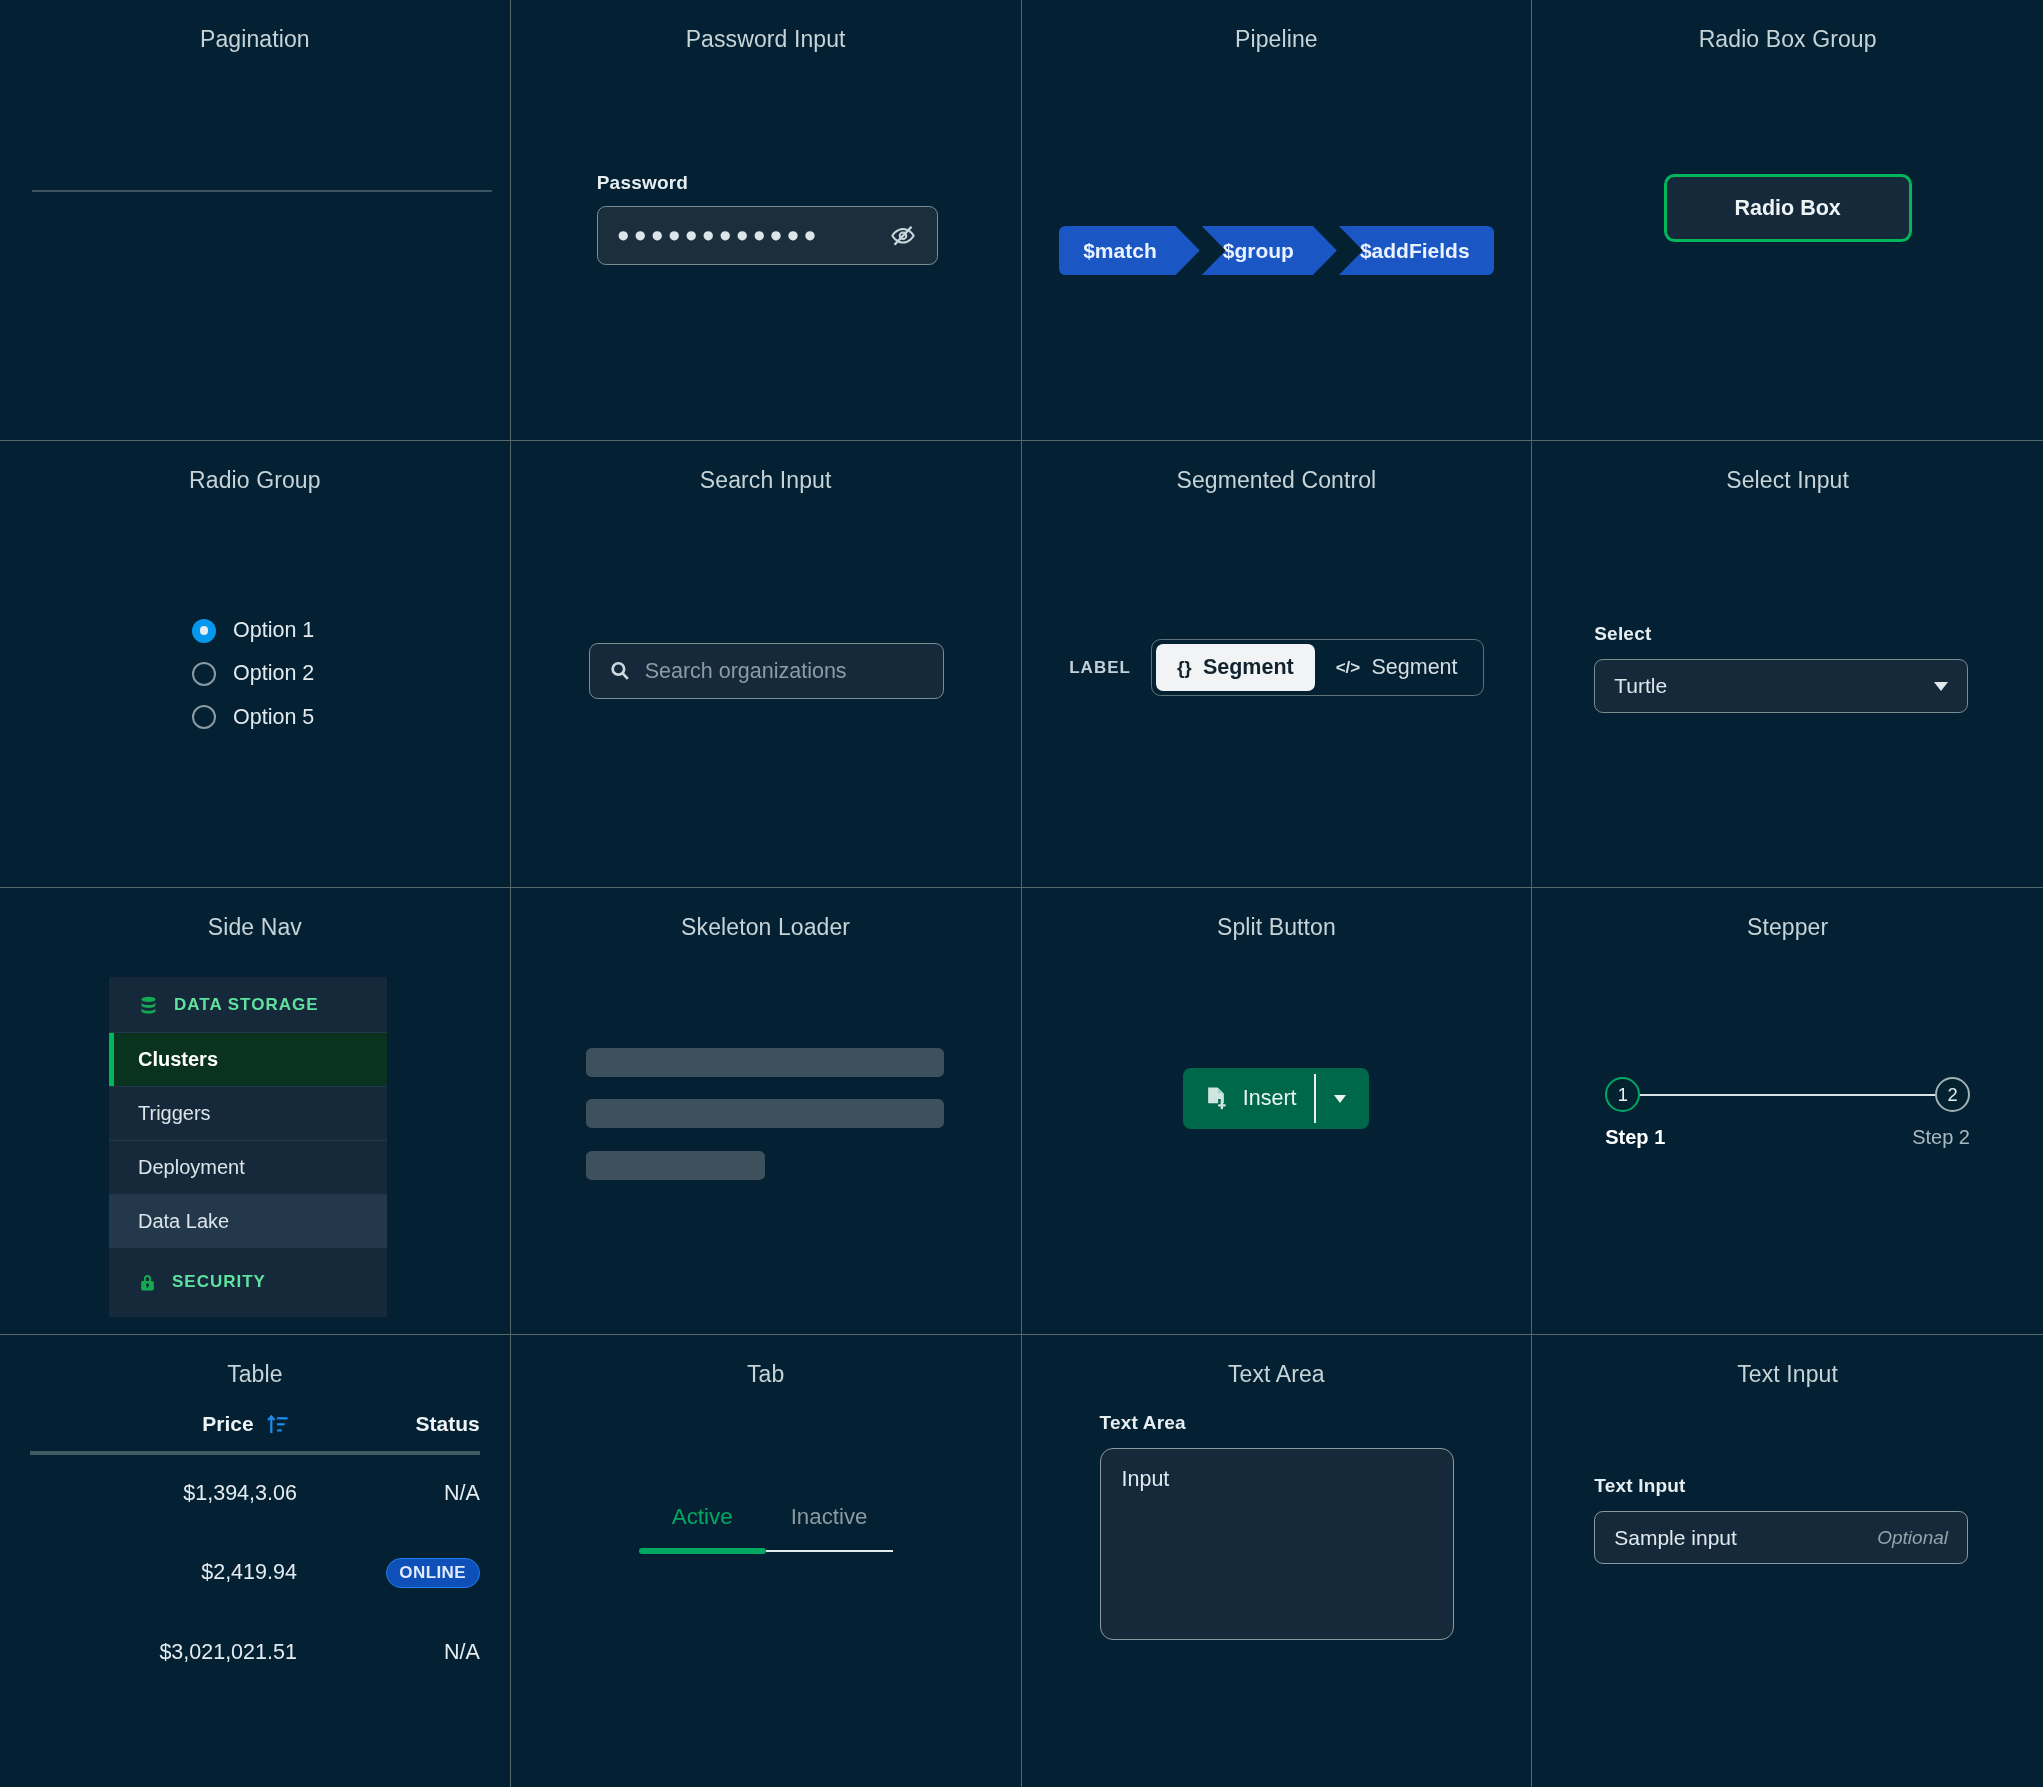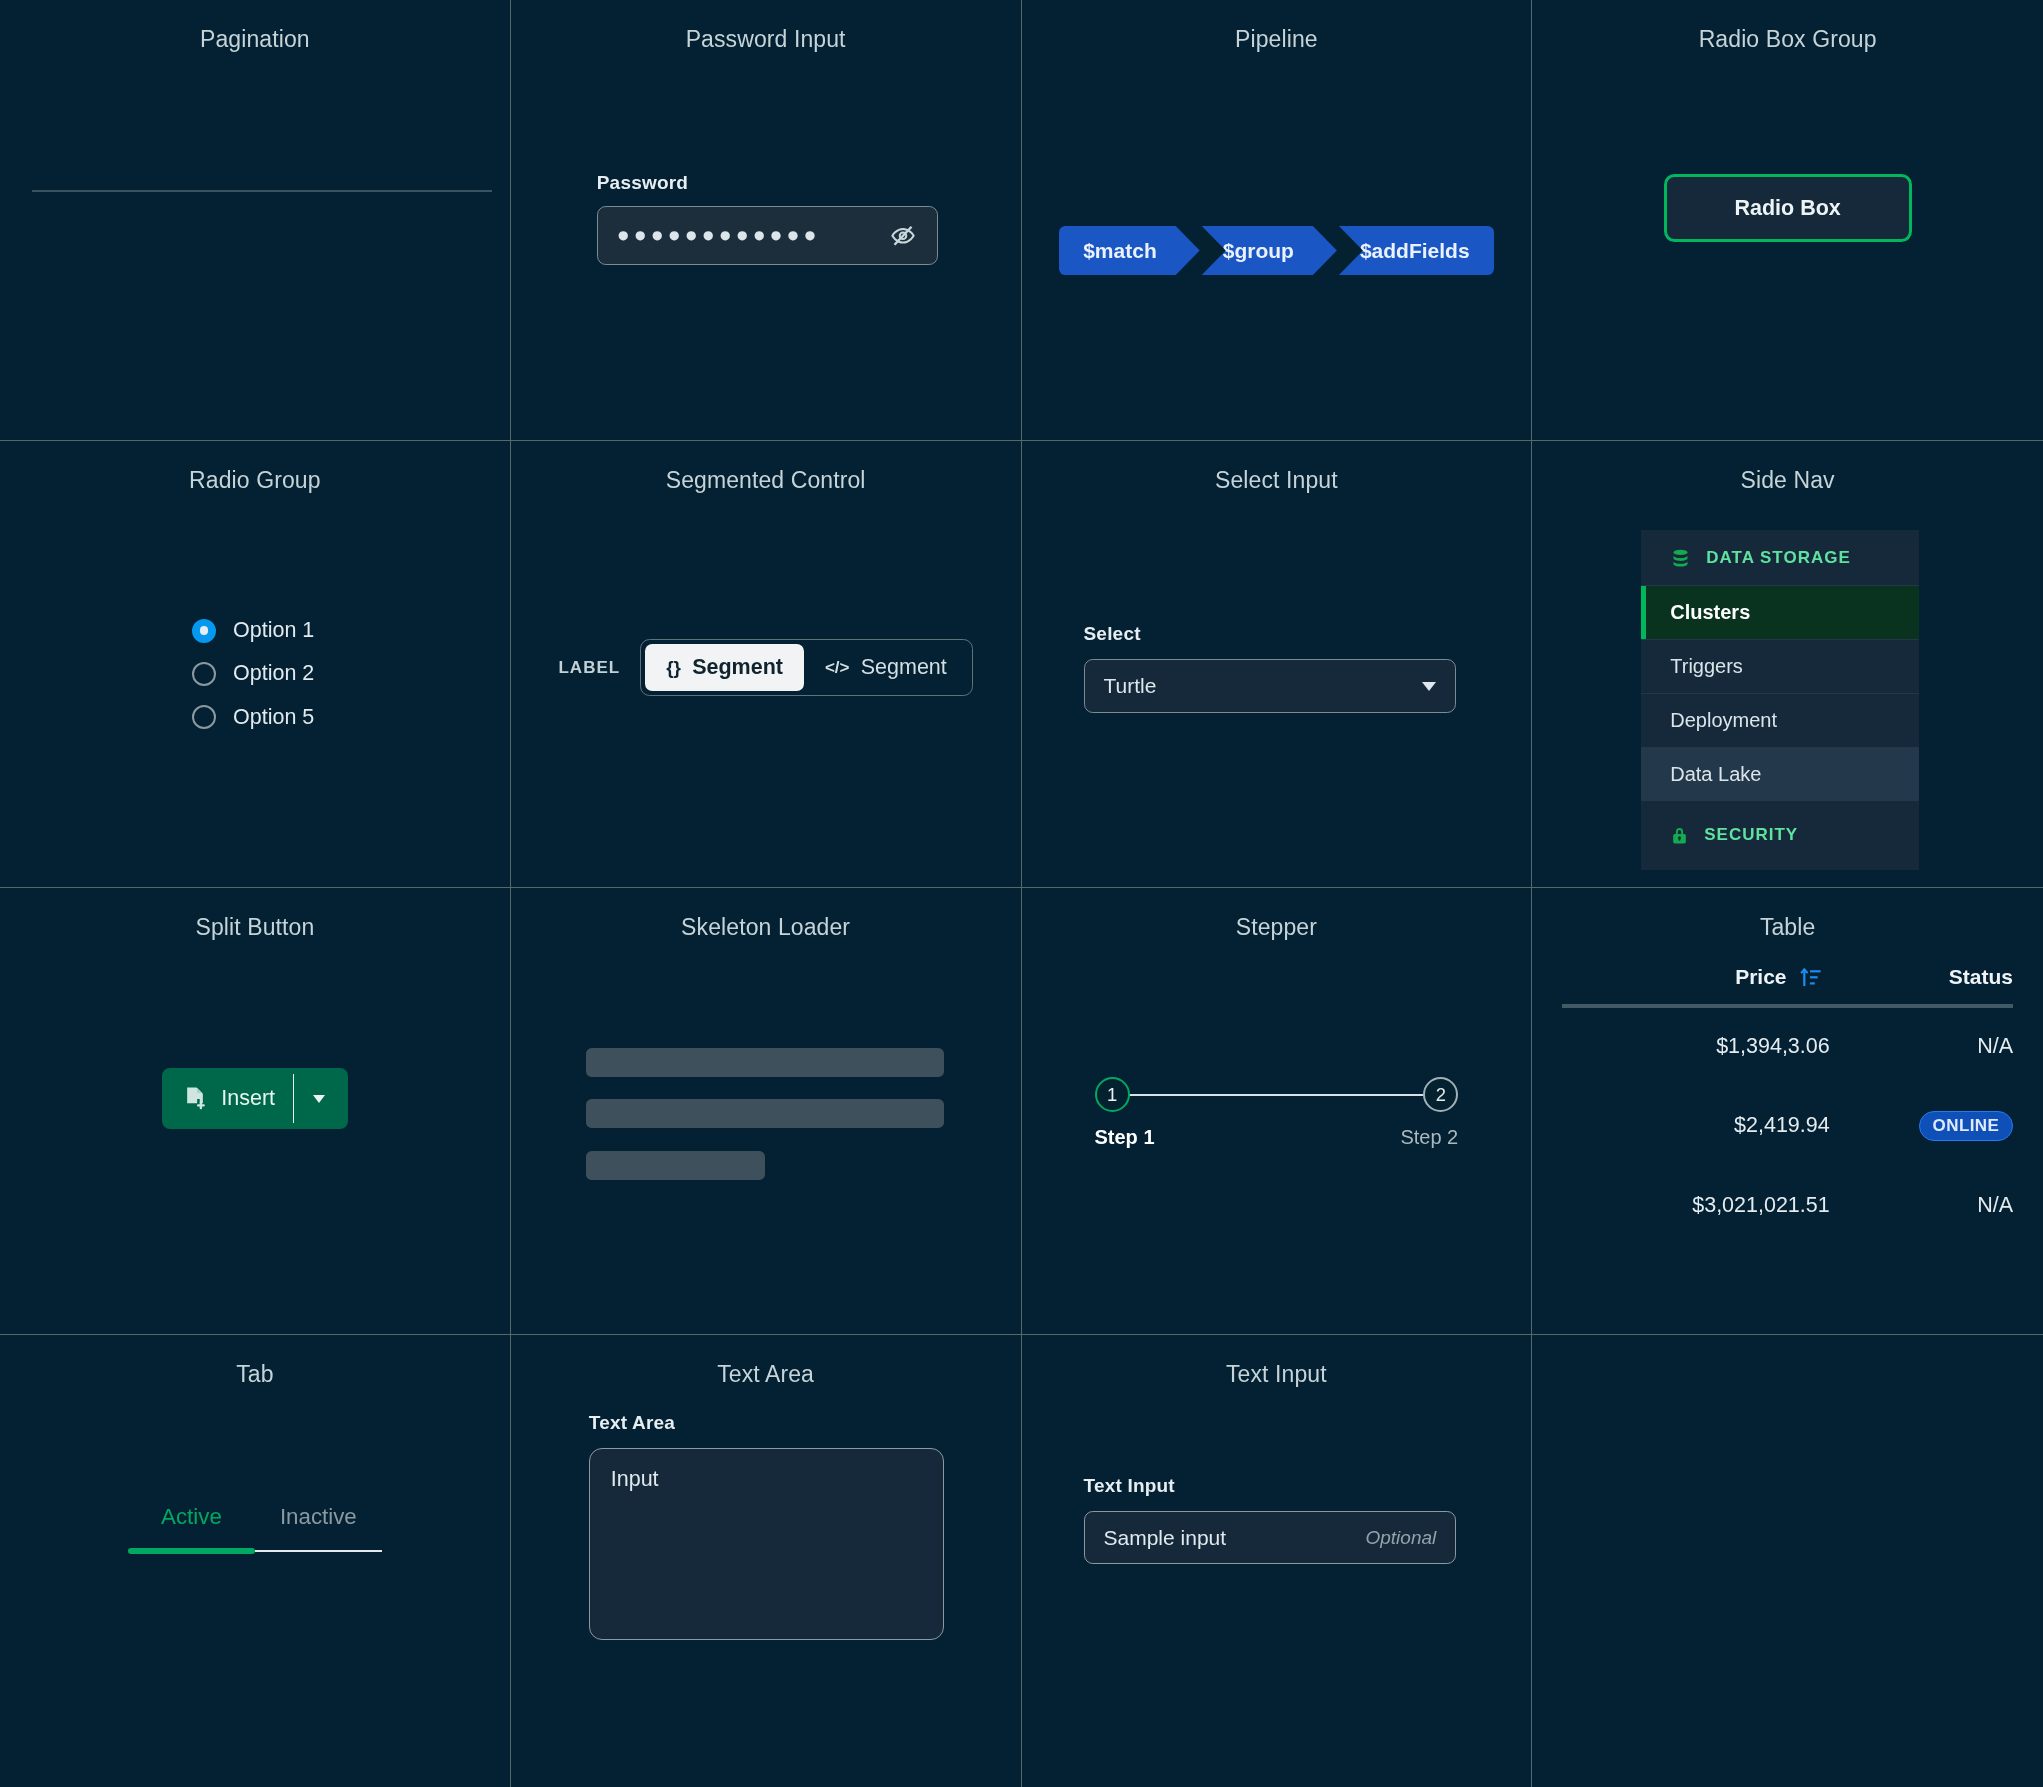--- a/index.html
+++ b/index.html
@@ -278,20 +278,34 @@
         <span class="radio-dot"></span>
         <span class="radio-label">Option 2</span>
       </div>
       <div class="radio-item">
         <span class="radio-dot"></span>
         <span class="radio-label">Option 5</span>
       </div>
     </div>
   </div>
 
+  <div class="cell">
+    <div class="cell-title">Search Input</div>
+    <div class="body" style="left:78px; right:77px; top:202px;">
+      <div class="search-box">
+        <span style="display:flex;">
+          <svg width="21.5" height="21.5" viewBox="0 0 24 24" fill="none" stroke="#cdd9de" stroke-width="3">
+            <circle cx="10.5" cy="10" r="6.4"></circle>
+            <line x1="15.3" y1="15" x2="21" y2="21"></line>
+          </svg>
+        </span>
+        <span class="search-ph">Search organizations</span>
+      </div>
+    </div>
+  </div>
 
   <div class="cell">
     <div class="cell-title">Segmented Control</div>
     <div class="body" style="top:198px; display:flex; justify-content:center;">
       <div class="seg-wrap">
         <span class="seg-label">LABEL</span>
         <div class="seg-group">
           <div class="seg active">
             <span class="seg-ico">{}</span>
             <span>Segment</span>
@@ -352,48 +366,48 @@
             </svg>
           </span>
           <span>SECURITY</span>
         </div>
       </div>
     </div>
 
   </div>
 
   <div class="cell">
+    <div class="cell-title">Skeleton Loader</div>
+    <div class="body" style="left:75px; right:77px; top:160px;">
+      <div class="skel" style="width:100%;"></div>
+      <div class="skel" style="width:100%;"></div>
+      <div class="skel" style="width:50%;"></div>
+    </div>
+  </div>
+
+  <div class="cell">
     <div class="cell-title">Split Button</div>
     <div class="body" style="top:180px; display:flex; justify-content:center;">
       <div class="split">
         <div class="split-main">
           <span style="display:flex;">
             <svg width="24" height="25.5" viewBox="0 0 24 26" fill="#cfe6e0">
               <path d="M4 1.5h9.5L20 8v9.5h-3.2v-4.2h-2.6v4.2H4z"></path>
               <path d="M14 1.8v5.4h5.4z" fill="#a9d2c8"></path>
               <rect x="14" y="18.5" width="8" height="2.4" rx="1"></rect>
               <rect x="16.8" y="15.7" width="2.4" height="8" rx="1"></rect>
             </svg>
           </span>
           <span>Insert</span>
         </div>
         <div class="split-div"></div>
         <div class="split-caret">
           <span class="caret-down" style="border-top-color:#eaf5f0; border-top-width:8px; border-left-width:6.4px; border-right-width:6.4px;"></span>
         </div>
       </div>
-    </div>
-  </div>
-
-  <div class="cell">
-    <div class="cell-title">Skeleton Loader</div>
-    <div class="body" style="left:75px; right:77px; top:160px;">
-      <div class="skel" style="width:100%;"></div>
-      <div class="skel" style="width:100%;"></div>
-      <div class="skel" style="width:50%;"></div>
     </div>
   </div>
 
   <div class="cell">
     <div class="cell-title">Stepper</div>
     <div class="body" style="left:73px; right:73px; top:189px;">
       <div class="stepper">
         <div class="step-line"></div>
         <div class="step-row">
           <span class="step-circ active">

